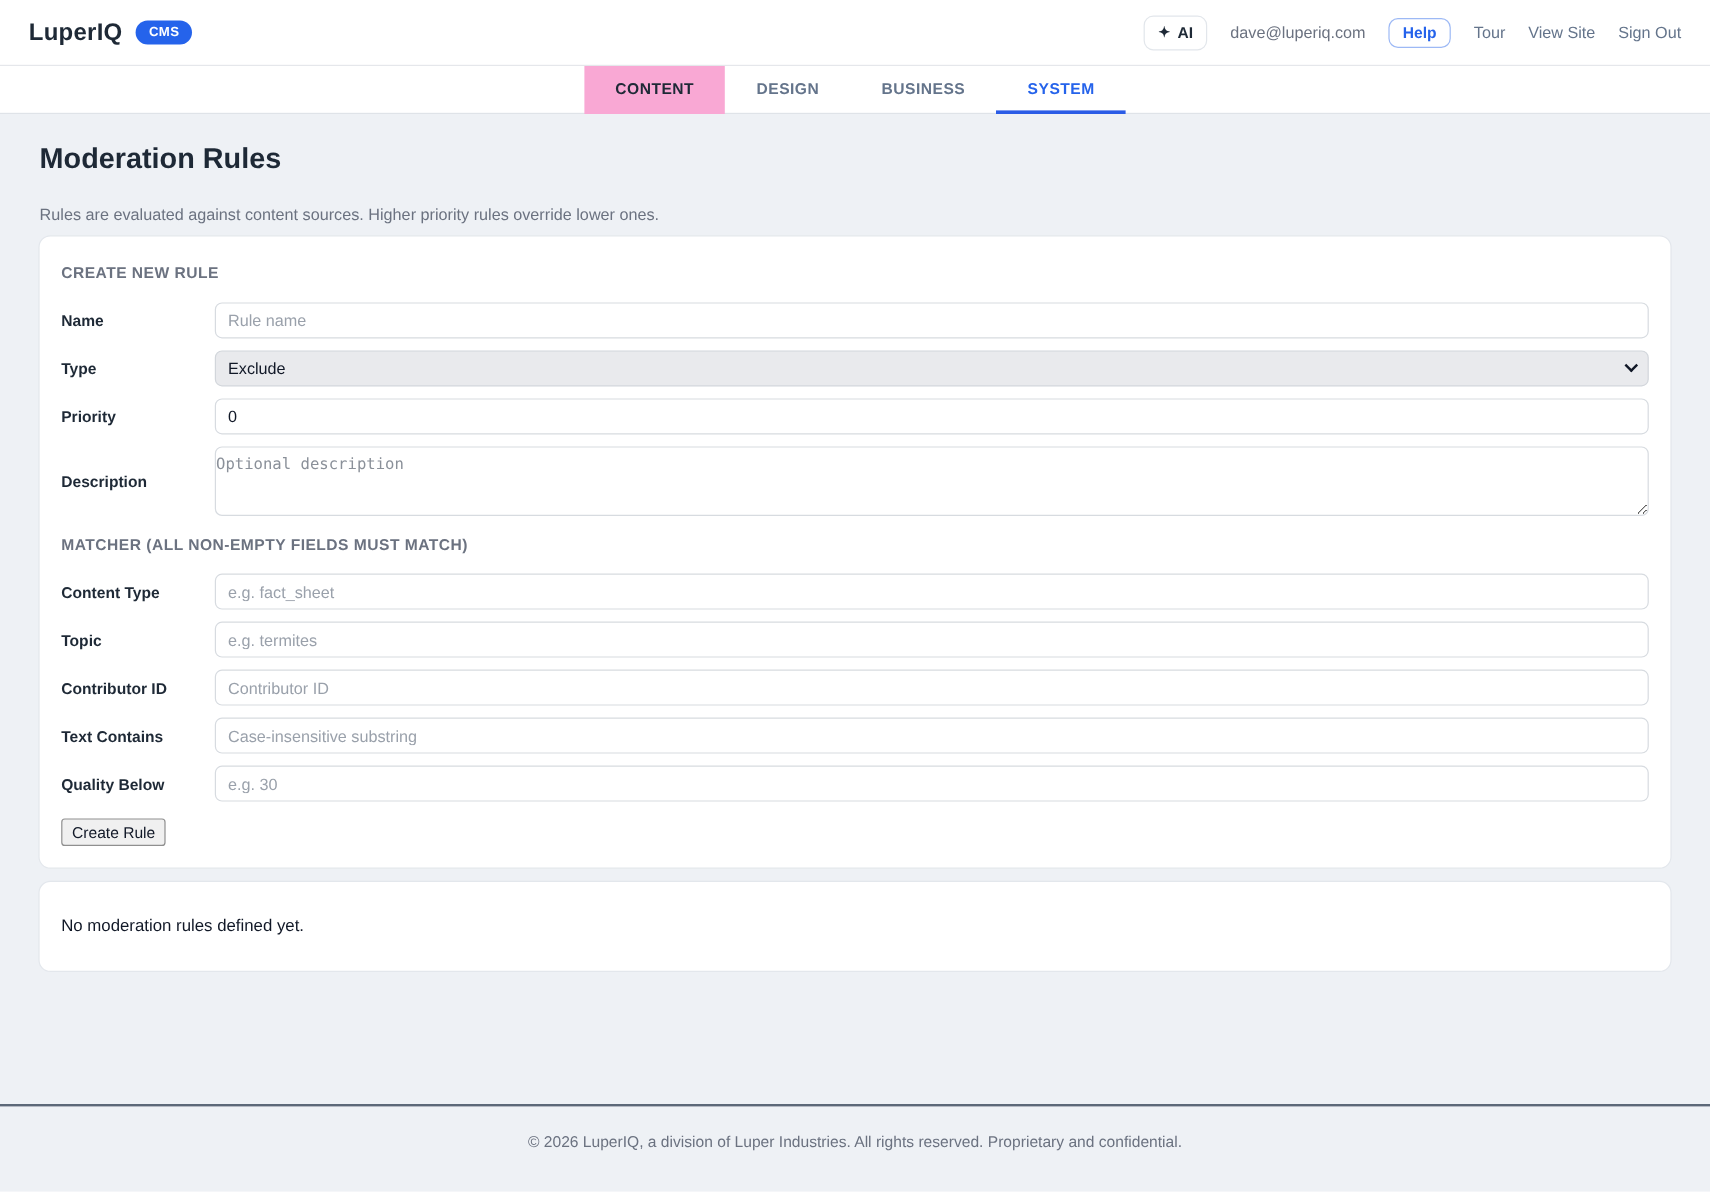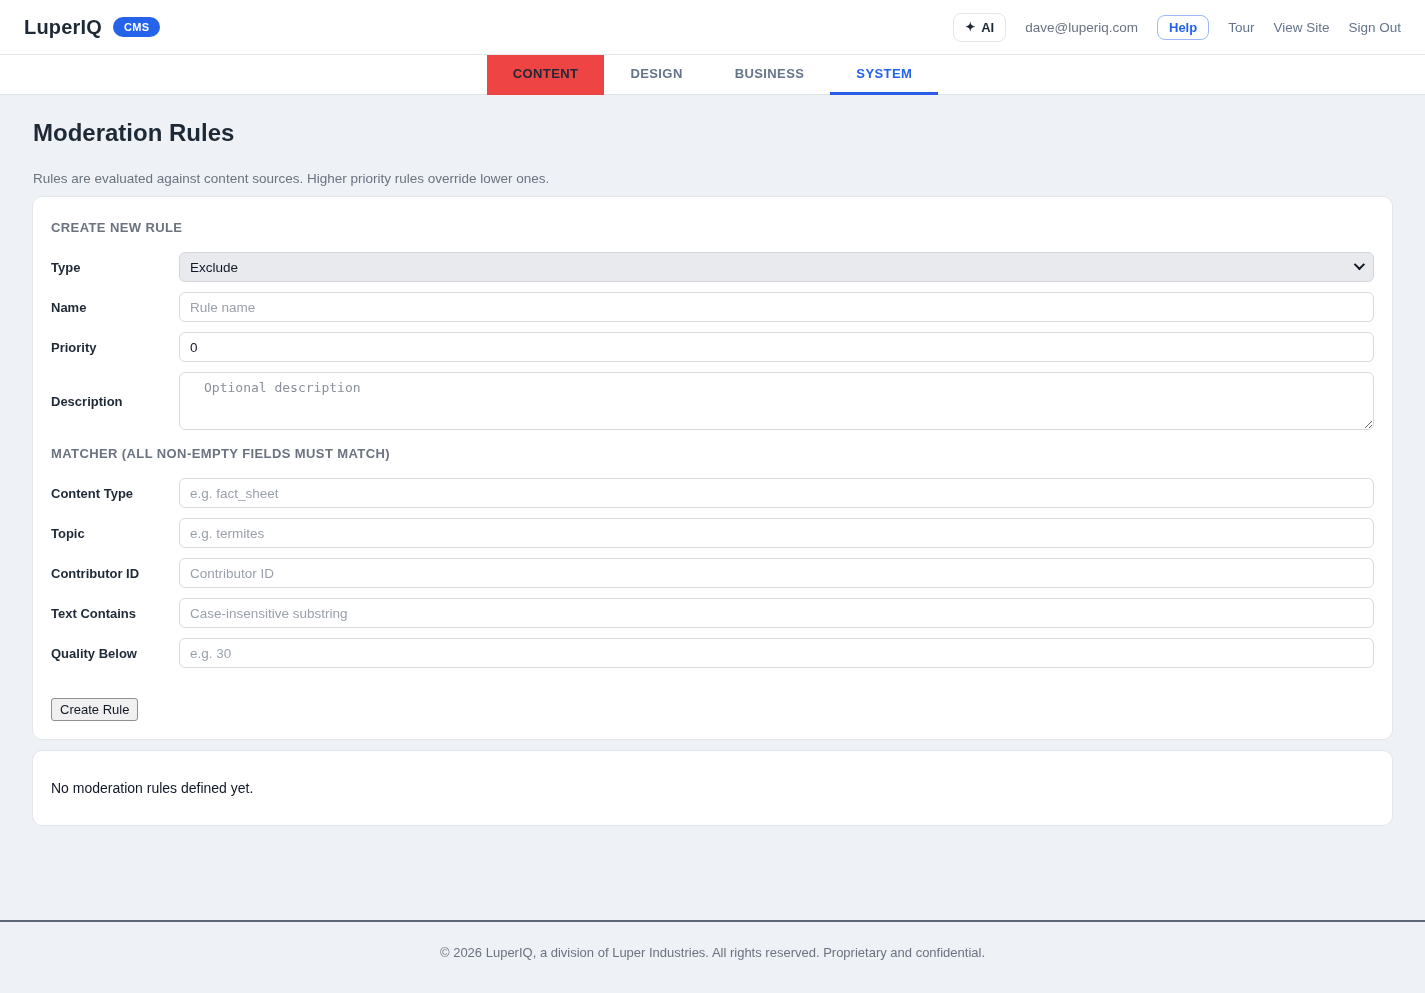--- a/index.html
+++ b/index.html
@@ -68,21 +68,21 @@
     height: 40px;
   }
   .tab {
     font-size: 13px; font-weight: 700; letter-spacing: 0.4px;
     color: #64748b;
     display: flex; align-items: center;
     padding: 0 26px; cursor: pointer;
     border-bottom: 3px solid transparent;
     margin-bottom: -1px;
   }
-  .tab.is-current-page { color: #1e2936; background: #ef4444; }
+  .tab.is-current-page { color: #1e2936; background: #f9a8d4; }
   .tab.is-active { color: #2563eb; border-bottom-color: #2b5ce6; }
 
   
   .main { flex: 1; padding: 24px 32px 40px 32px; }
   .page-title { font-size: 24px; font-weight: 800; color: #1e2936; margin: 0 0 24px 1px; }
   .page-subtitle { font-size: 13.5px; color: #6b7280; margin: 0 0 10px 1px; }
 
   .card {
     background: #ffffff;
     border: 1px solid #e3e7ec;
@@ -129,30 +129,30 @@
   .chevron {
     position: absolute; right: 12px; top: 10px;
     width: 8px; height: 8px;
     border-right: 2px solid #111827;
     border-bottom: 2px solid #111827;
     transform: rotate(45deg) translateY(-2px);
     pointer-events: none;
   }
 
   .textarea-input {
-    height: 58px; padding: 7px 24px;
+    height: 58px; padding: 7px 0;
     font-family: "DejaVu Sans Mono", monospace;
     font-size: 13px;
     resize: both;
     display: block;
   }
   .textarea-input::placeholder { color: #8a9099; opacity: 1; }
 
   .create-rule-button {
-    margin-top: 20px;
+    margin-top: 4px;
     font-family: "Liberation Sans", sans-serif;
     font-size: 13px; color: #111827;
     background: #f0f0f0;
     border: 1px solid #8f8f8f;
     border-radius: 3px;
     padding: 3px 8px;
     cursor: pointer;
   }
 
   .empty-state-card { padding: 28px 18px; }
@@ -193,37 +193,37 @@
   <div class="tab">BUSINESS</div>
   <div class="tab is-active">SYSTEM</div>
 </div>
 
 <div class="main">
   <h1 class="page-title">Moderation Rules</h1>
   <p class="page-subtitle">Rules are evaluated against content sources. Higher priority rules override lower ones.</p>
 
   <div class="card">
     <div class="section-heading">CREATE NEW RULE</div>
+
+    <div class="form-row">
+      <label class="field-label">Name</label>
+      <input class="text-input" type="text" placeholder="Rule name" style="">
+    </div>
 
     <div class="form-row">
       <label class="field-label">Type</label>
       <div class="select-wrap">
         <select class="select-input">
           <option>Exclude</option>
         </select>
         <span class="chevron"></span>
       </div>
     </div>
 
     <div class="form-row">
-      <label class="field-label">Name</label>
-      <input class="text-input" type="text" placeholder="Rule name" style="">
-    </div>
-
-    <div class="form-row">
       <label class="field-label">Priority</label>
       <input class="text-input" type="text" value="0" style="">
     </div>
 
     <div class="form-row">
       <label class="field-label">Description</label>
       <textarea class="textarea-input" placeholder="Optional description" style=""></textarea>
     </div>
 
     <div class="section-heading matcher">MATCHER (ALL NON-EMPTY FIELDS MUST MATCH)</div>

